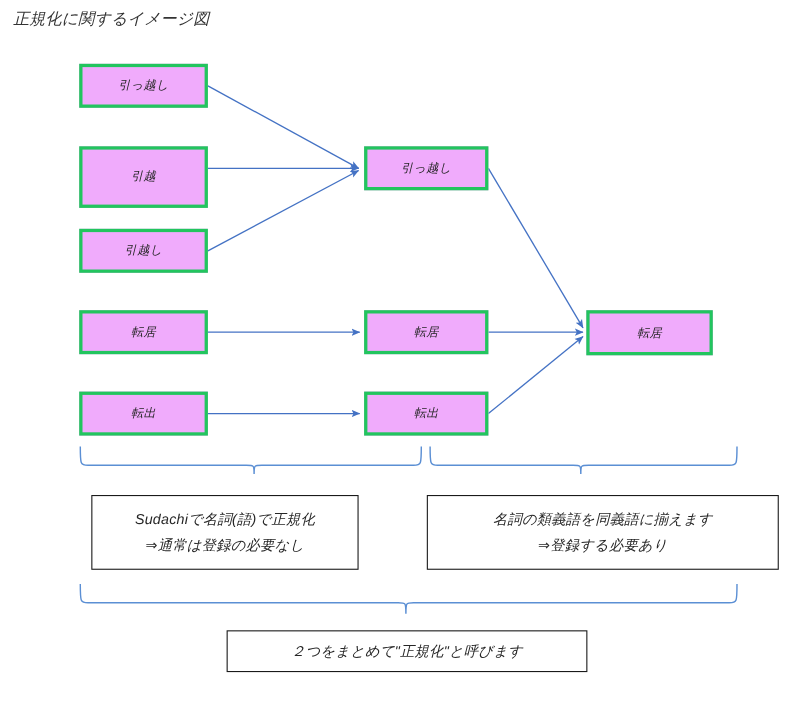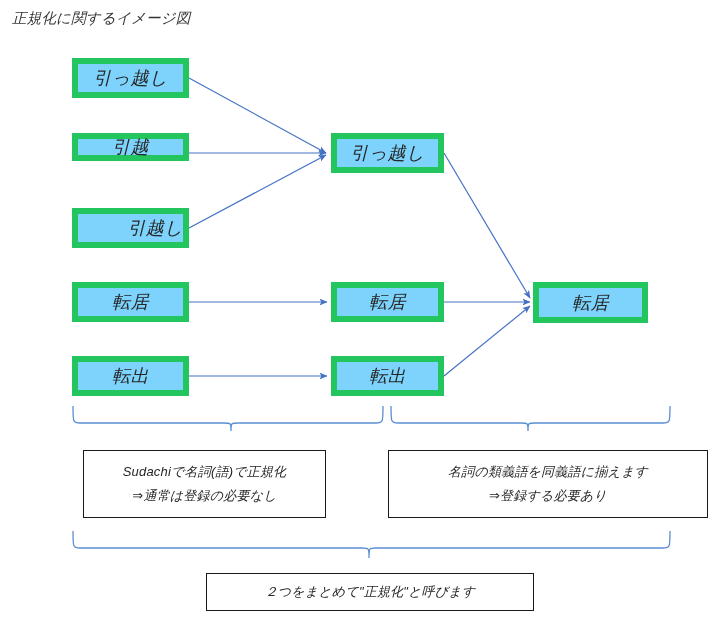--- a/index.html
+++ b/index.html
@@ -37,27 +37,27 @@
     top: 9px;
     font-size: 14.5px;
     line-height: 19px;
     color: #333333;
     white-space: nowrap;
     letter-spacing: 0.2px;
   }
   .node {
     position: absolute;
     box-sizing: border-box;
-    border: 6px solid #22c55e;
-    background: #7dd3fc;
+    border: 3px solid #22c55e;
+    background: #f0abfc;
     display: flex;
     align-items: center;
     justify-content: center;
     text-align: center;
-    font-size: 18px;
+    font-size: 11px;
     line-height: 20px;
     color: #262626;
     letter-spacing: 0.4px;
   }
   .node .node-label {
     display: block;
     white-space: pre-line;
   }
   .note {
     position: absolute;
@@ -119,25 +119,25 @@
 
     <g>
       <path d="M73,531 C73,547 73,548 80,548 L362,548 C369,548 369,548 369,558 C369,548 369,548 376,548 L663,548 C670,548 670,547 670,531" fill="none" stroke="#5B8FD4" stroke-width="1.3"></path>
     </g>
   </svg>
 
   <div class="node" style="left:72px; top:58px; width:117px; height:40px;">
     <span class="node-label">引っ越し</span>
   </div>
 
-  <div class="node" style="left:72px; top:133px; width:117px; height:28px;">
+  <div class="node" style="left:72px; top:133px; width:117px; height:56px;">
     <span class="node-label">引越</span>
   </div>
 
-  <div class="node" style="left:72px; top:208px; width:117px; height:40px;justify-content:flex-end;">
+  <div class="node" style="left:72px; top:208px; width:117px; height:40px;">
     <span class="node-label">引越し</span>
   </div>
 
   <div class="node" style="left:72px; top:282px; width:117px; height:40px;">
     <span class="node-label">転居</span>
   </div>
 
   <div class="node" style="left:72px; top:356px; width:117px; height:40px;">
     <span class="node-label">転出</span>
   </div>

